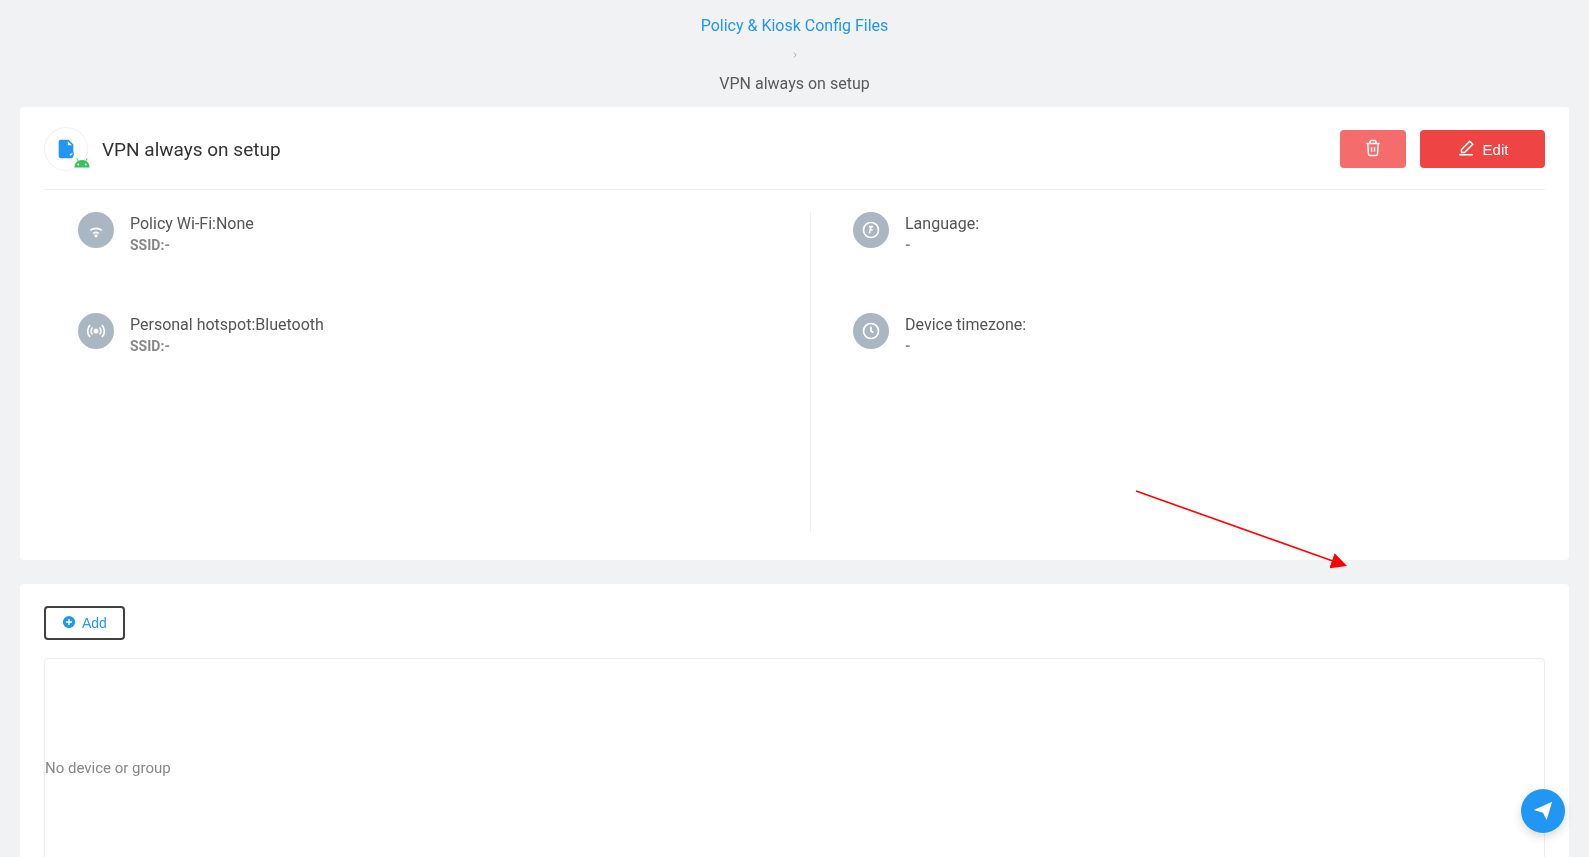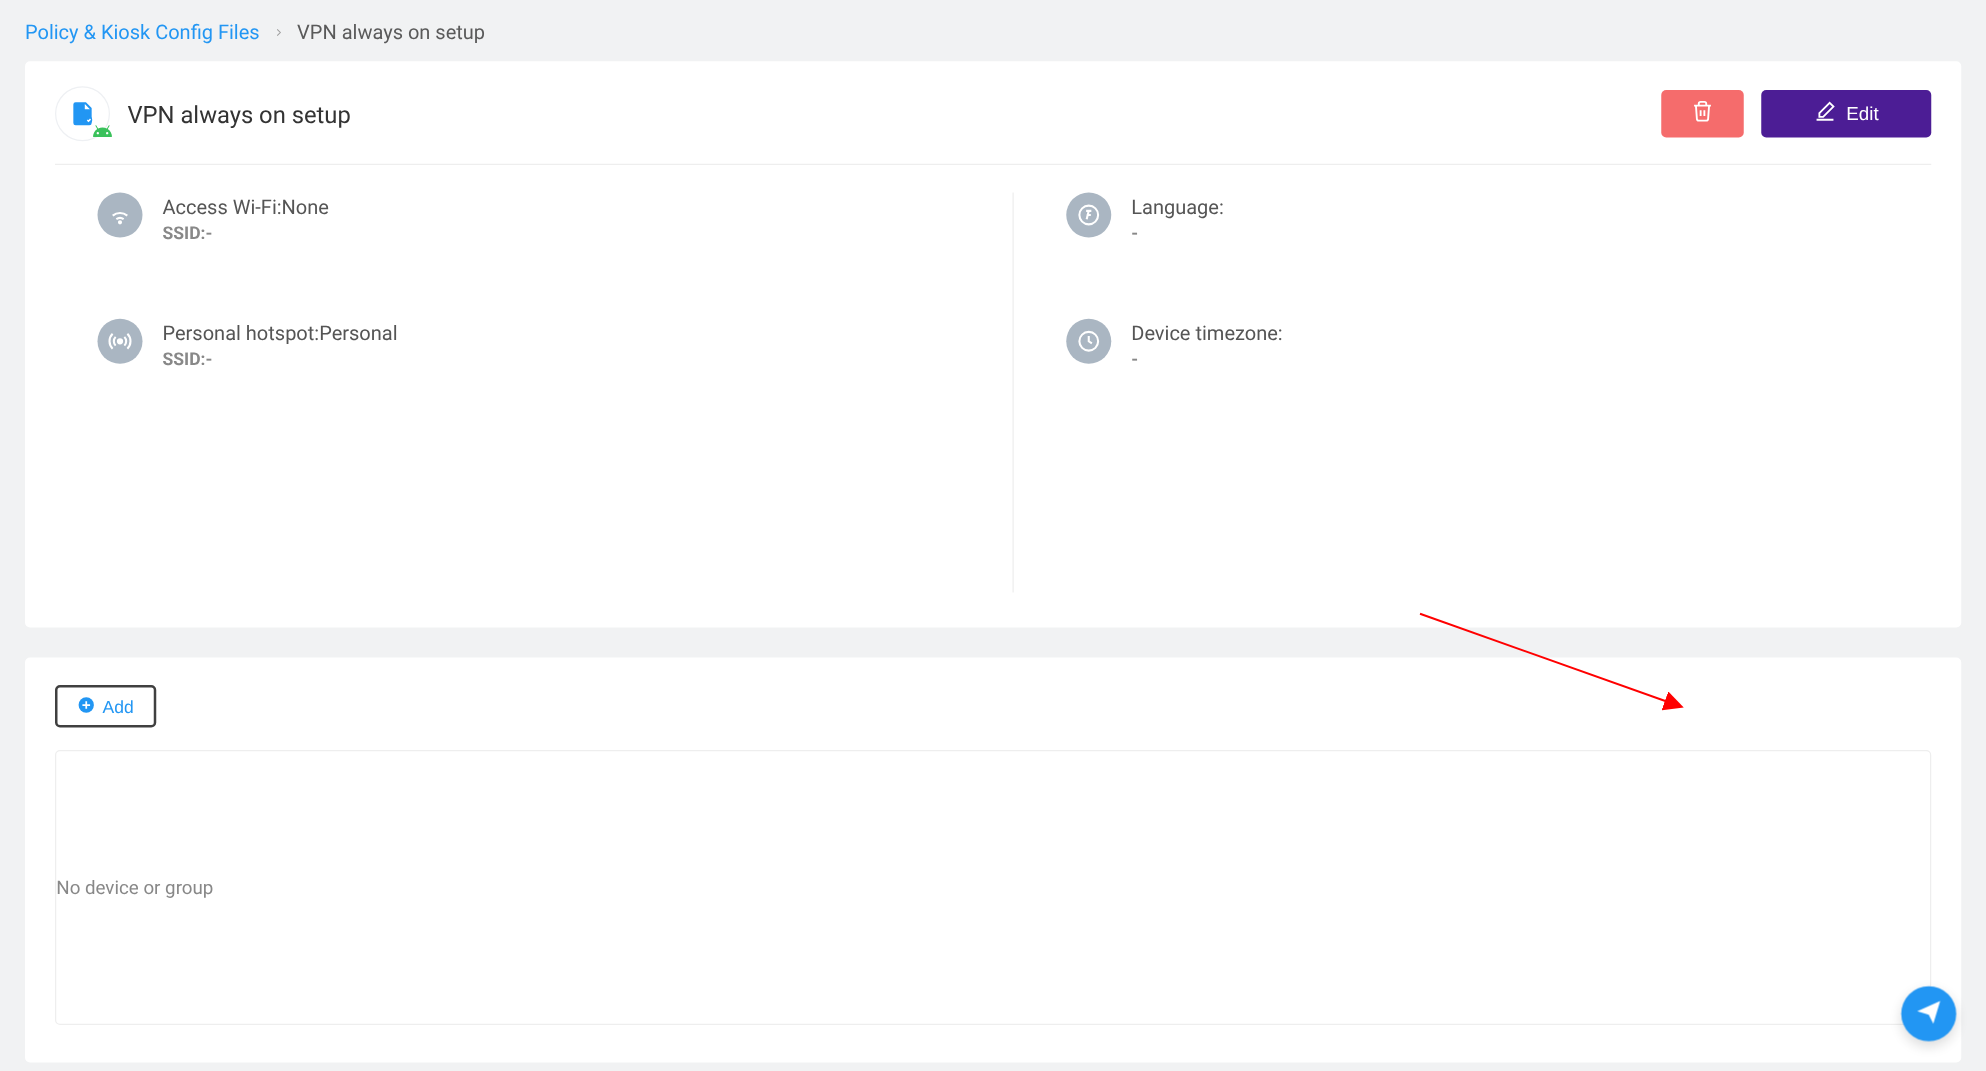--- a/index.html
+++ b/index.html
@@ -11,20 +11,21 @@
       height: 857px;
       overflow-y: scroll;
     }
     .page { padding: 16px 20px 0; }
     .breadcrumb {
       font-size: 16px;
       margin-bottom: 14px;
       display: flex;
       align-items: center;
       gap: 10px;
+      flex-direction: column;
     }
     .breadcrumb a { color: #2296f3; text-decoration: none; }
     .breadcrumb .sep { color: #9e9e9e; }
     .breadcrumb .current { color: #5a5a5a; }
     .card {
       background: #fff;
       border-radius: 4px;
       padding: 20px 24px 28px;
       margin-bottom: 24px;
     }
@@ -54,21 +55,21 @@
     .btn {
       display: inline-flex; align-items: center; justify-content: center;
       gap: 8px;
       height: 38px;
       border: none; border-radius: 4px;
       font-size: 15px; cursor: pointer;
       padding: 0 18px;
       color: #fff;
     }
     .btn-delete { background: #f56c6c; width: 66px; padding: 0; }
-    .btn-edit   { background: #4c1d95; width: 136px; }
+    .btn-edit   { background: #ef4444; width: 125px; }
     .btn svg { width: 18px; height: 18px; }
 
     .detail-grid {
       display: flex;
       margin-top: 22px;
       padding-left: 34px;
       min-height: 320px;
     }
     .col { flex: 1; }
     .col-left { padding-right: 40px; }
@@ -188,34 +189,34 @@
         <div class="col col-left">
           <div class="item">
             <div class="item-icon">
               <svg viewBox="0 0 24 24" fill="none" stroke="currentColor" stroke-width="2">
                   <path d="M5 12.55a11 11 0 0 1 14 0"></path>
                   <path d="M8.5 16.05a6 6 0 0 1 7 0"></path>
                   <circle cx="12" cy="19" r="1" fill="currentColor"></circle>
                 </svg>
             </div>
             <div class="item-text">
-              <div class="item-main"><span>Access Wi-Fi:</span><span>None</span></div>
+              <div class="item-main"><span>Policy Wi-Fi:</span><span>None</span></div>
               <div class="item-sub"><span>SSID:</span><span>-</span></div>
             </div>
           </div>
           <div class="item">
             <div class="item-icon">
               <svg viewBox="0 0 24 24" fill="none" stroke="currentColor" stroke-width="2">
                   <circle cx="12" cy="12" r="2" fill="currentColor"></circle>
                   <path d="M7.8 16.2a6 6 0 0 1 0-8.4M16.2 7.8a6 6 0 0 1 0 8.4"></path>
                   <path d="M4.9 19.1a10 10 0 0 1 0-14.2M19.1 4.9a10 10 0 0 1 0 14.2"></path>
                 </svg>
             </div>
             <div class="item-text">
-              <div class="item-main"><span>Personal hotspot:</span><span>Personal</span></div>
+              <div class="item-main"><span>Personal hotspot:</span><span>Bluetooth</span></div>
               <div class="item-sub"><span>SSID:</span><span>-</span></div>
             </div>
           </div>
         </div>
 
         <div class="col col-right">
           <div class="item">
             <div class="item-icon">
               <svg viewBox="0 0 24 24" fill="none" stroke="currentColor" stroke-width="2">
                   <circle cx="12" cy="12" r="9"></circle>

